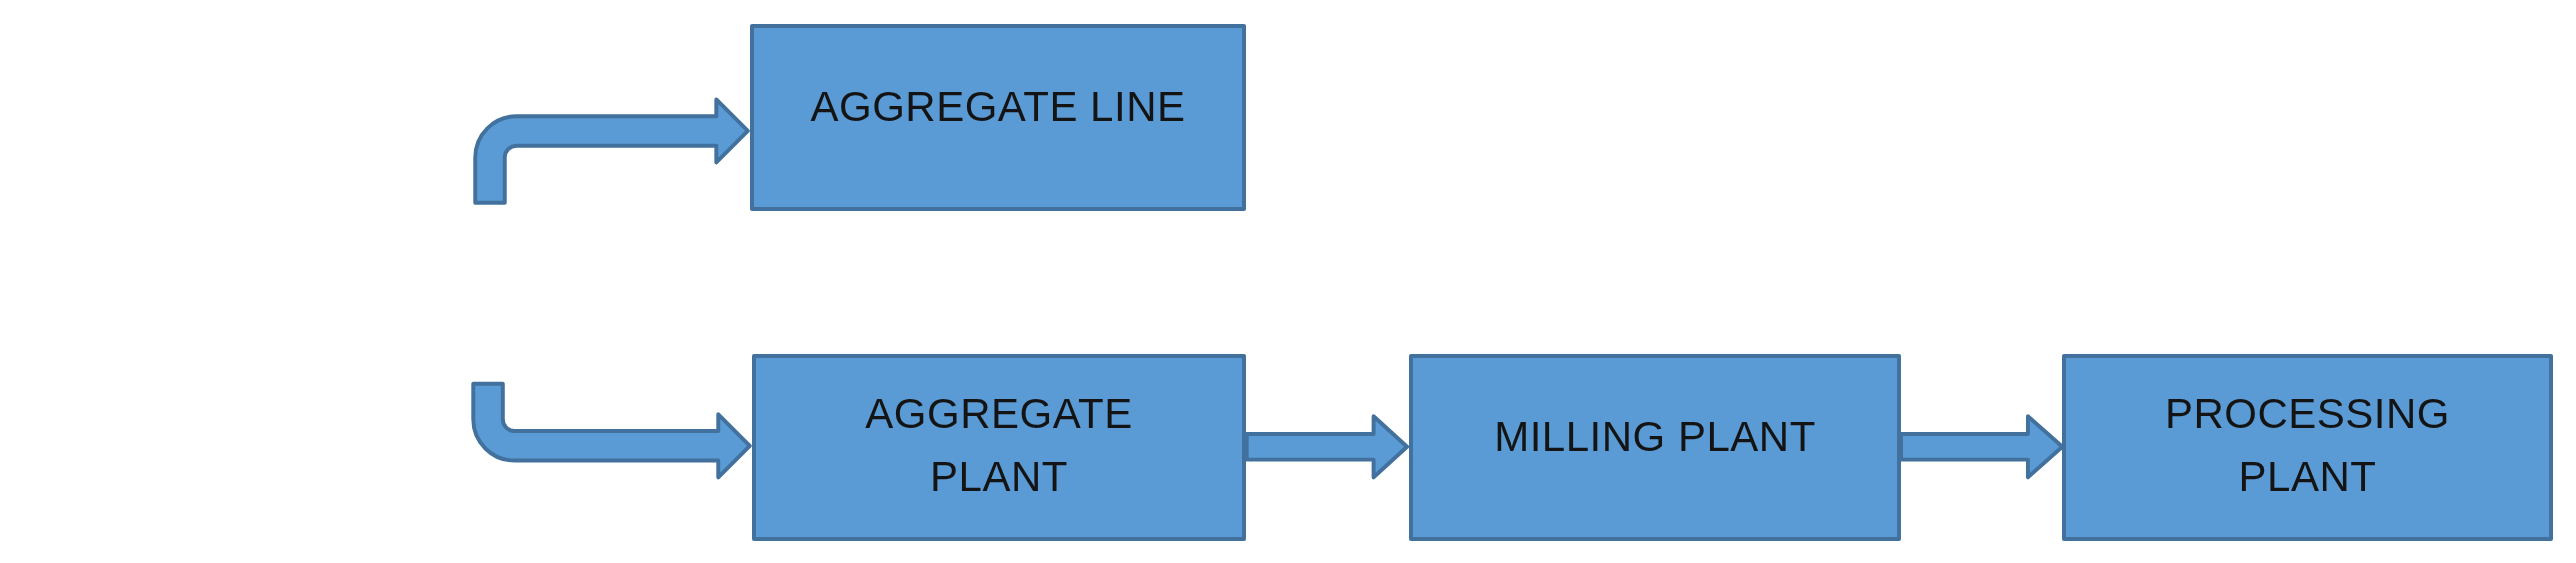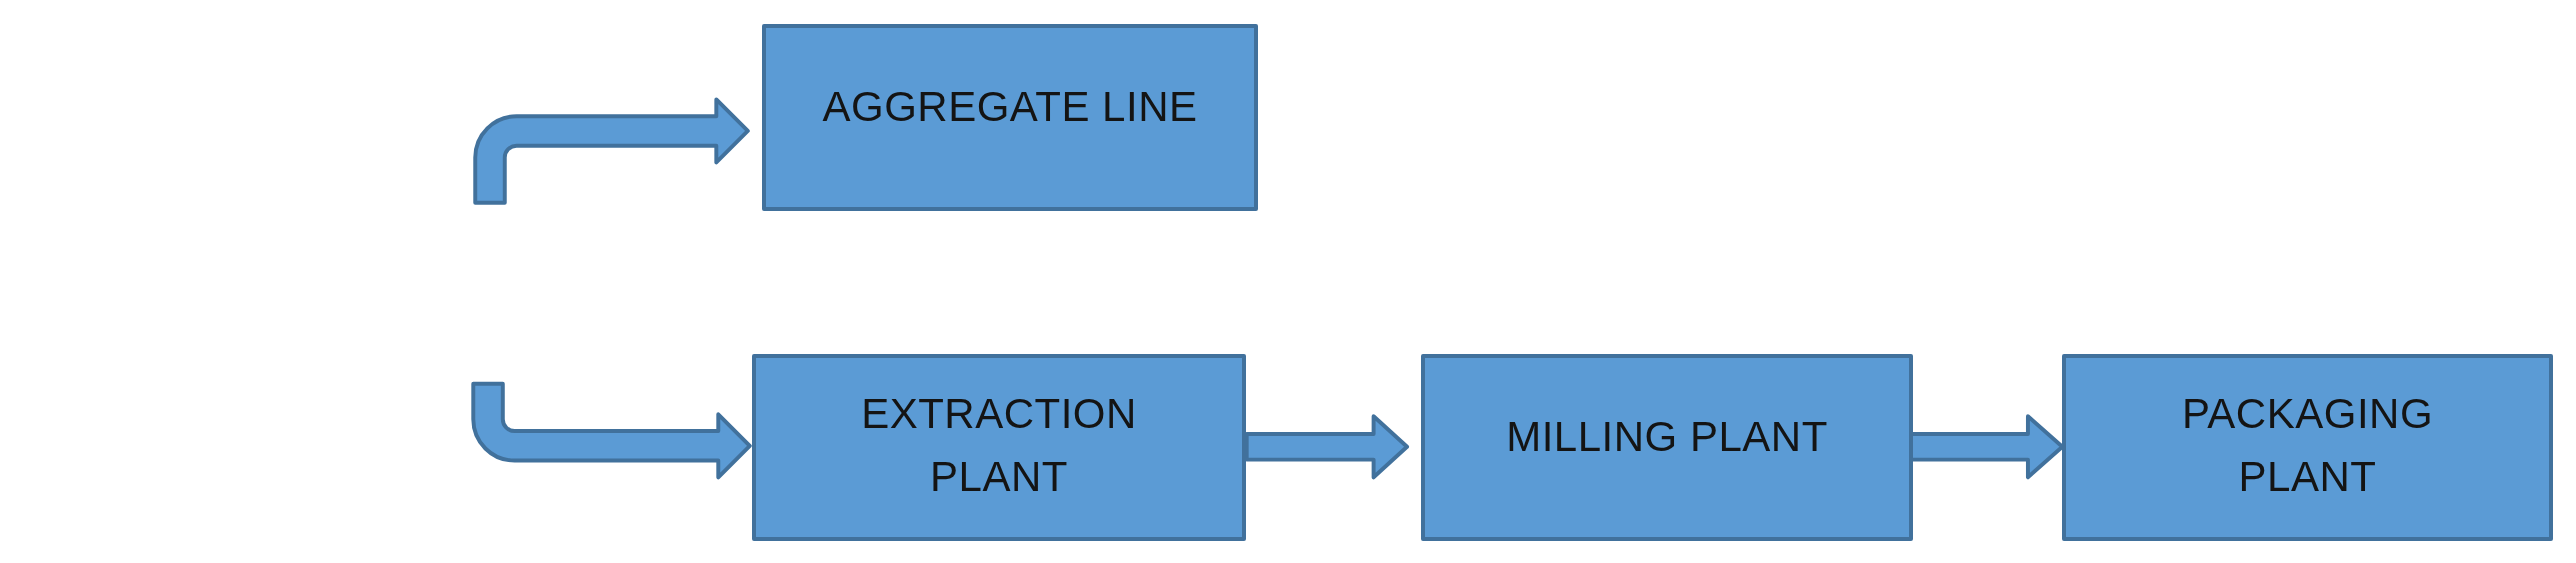--- a/index.html
+++ b/index.html
@@ -26,21 +26,21 @@
     display:flex;flex-direction:column;
     align-items:center;justify-content:center;
     text-align:center;
     color:var(--text,#141414);
     font-size:42px;
     letter-spacing:0.5px;
     line-height:1.5;
   }
   .node .line{display:block;white-space:nowrap;}
   .node .line:empty{display:none;}
-  .node.single{padding-bottom:22px;margin-left:12px;}
+  .node.single{padding-bottom:22px;}
   .node.double{padding-bottom:5.9px;}
 </style>
 </head>
 <body>
 
 <div class="canvas">
 
   <svg class="edges" viewBox="0 0 2618 573" xmlns="http://www.w3.org/2000/svg">
     <path class="edge" d="M 483,206 L 483,160 A 42 42 0 0 1 525,118 L 728,118 L 728,101 L 760,133 L 728,165 L 728,148 L 525,148 A 12 12 0 0 0 513,160 L 513,206 Z"></path>
     <path class="edge" d="M 511,390 L 511,426 A 12 12 0 0 0 523,438 L 730,438 L 730,421 L 762,453 L 730,485 L 730,468 L 523,468 A 42 42 0 0 1 481,426 L 481,390 Z"></path>
@@ -48,28 +48,28 @@
     <path class="edge" d="M 1932,441 L 2061,441 L 2061,423 L 2096,454 L 2061,485 L 2061,467 L 1932,467 Z"></path>
   </svg>
 
 
   <div class="node single" style="left:750px;top:23.6px;width:496px;height:187px">
     <span class="line">AGGREGATE LINE</span>
 
   </div>
 
   <div class="node double" style="left:752px;top:354px;width:494px;height:187px">
-    <span class="line">EXTRACTION</span>
+    <span class="line">AGGREGATE</span>
     <span class="line">PLANT</span>
   </div>
 
   <div class="node single" style="left:1409px;top:354px;width:492px;height:187px">
     <span class="line">MILLING PLANT</span>
 
   </div>
 
   <div class="node double" style="left:2062px;top:354px;width:491px;height:187px">
-    <span class="line">PACKAGING</span>
+    <span class="line">PROCESSING</span>
     <span class="line">PLANT</span>
   </div>
 
 </div>
 
 
 </body></html>

